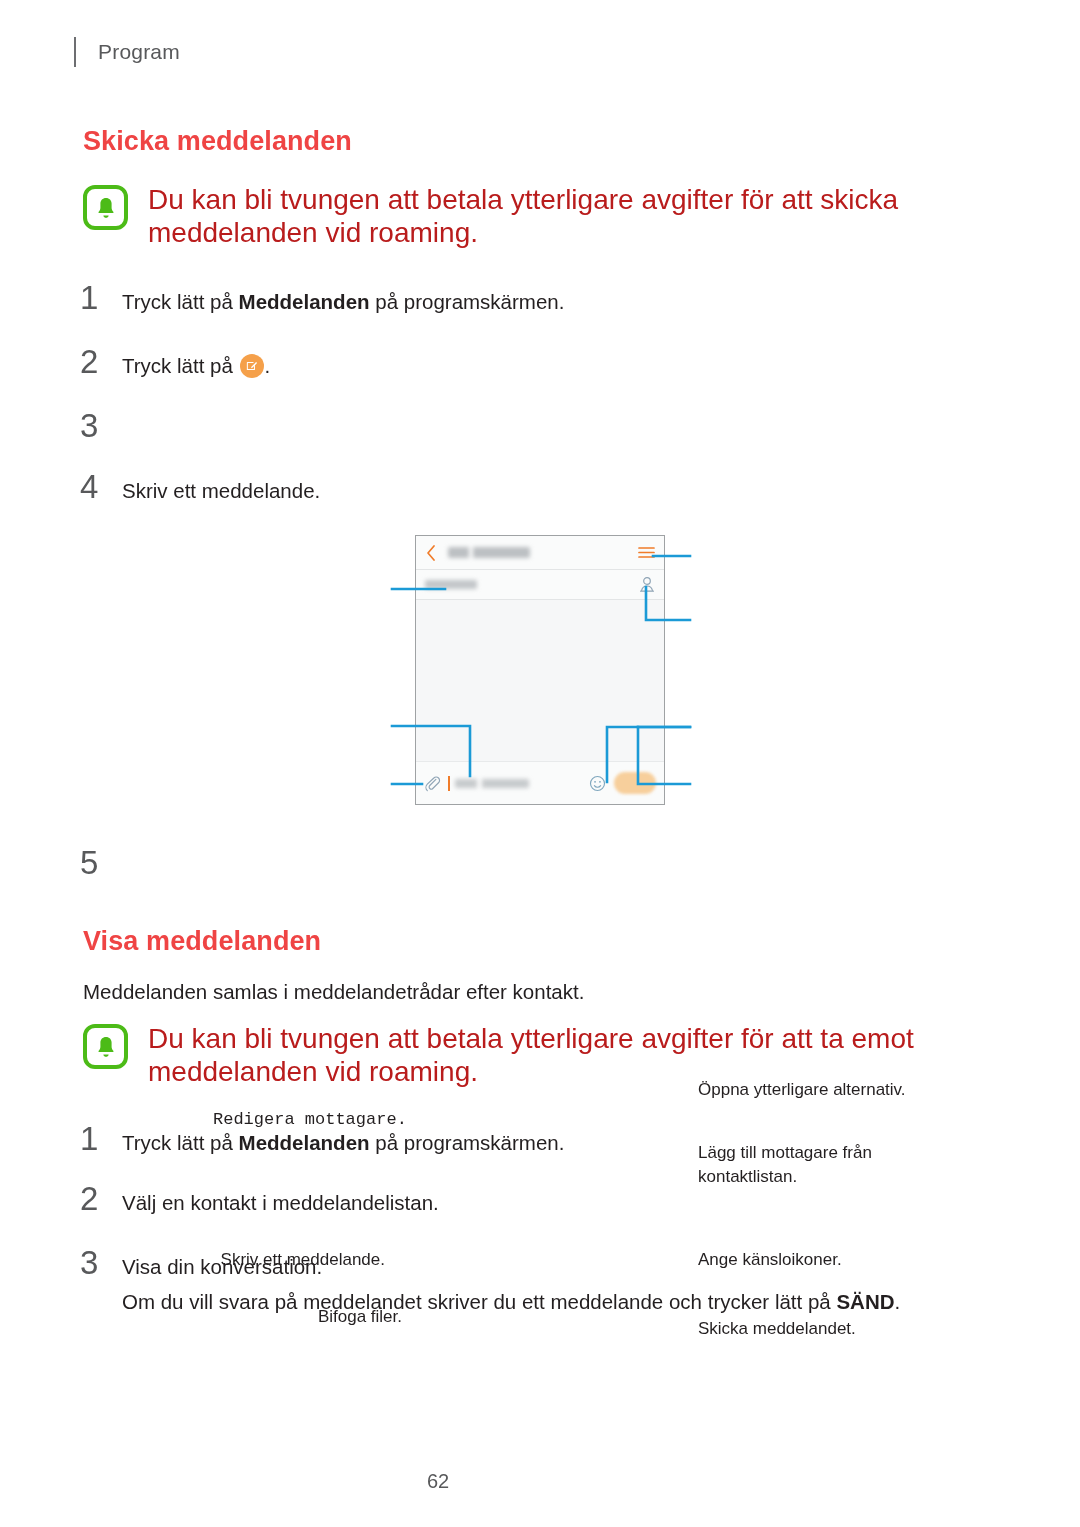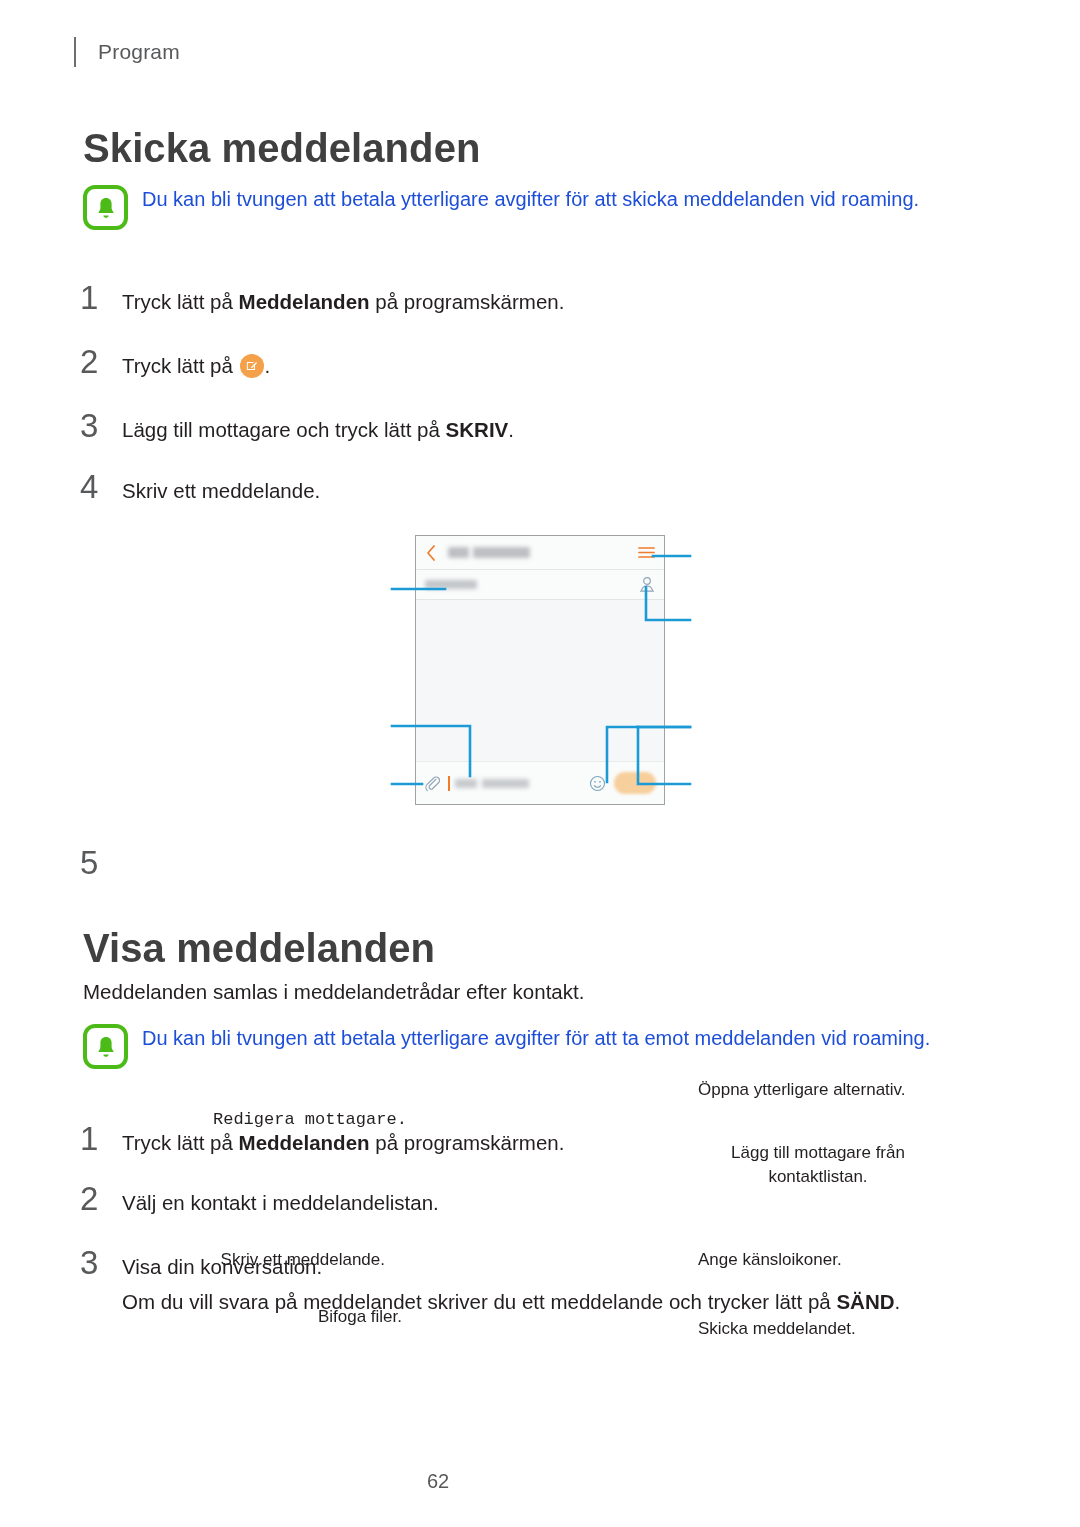--- a/index.html
+++ b/index.html
@@ -34,23 +34,23 @@
   .header-title {
     font-size: 21px;
     color: #58595b;
     letter-spacing: .2px;
   }
 
   
   .h1 {
     position: absolute;
     left: 83px;
-    font-size: 40px;
+    font-size: 27px;
     font-weight: bold;
-    color: #404040;
+    color: #ef4444;
     letter-spacing: .1px;
     white-space: nowrap;
   }
   #title-skicka { top: 126px; }
   #title-visa   { top: 926px; }
 
   
   .notice {
     position: absolute;
     left: 83px;
@@ -65,24 +65,24 @@
     height: 45px;
     flex: 0 0 45px;
     border: 4px solid #4cbb17;
     border-radius: 12px;
     box-sizing: border-box;
     position: relative;
     margin-top: 2px;
   }
   .bell-icon svg { position: absolute; left: 50%; top: 50%; transform: translate(-50%,-50%); }
   .notice-text {
-    margin-left: 14px;
-    font-size: 20px;
+    margin-left: 20px;
+    font-size: 28px;
     line-height: 33px;
-    color: #1d4ed8;
+    color: #b91c1c;
   }
 
   
   .para {
     position: absolute;
     left: 83px;
     width: 880px;
     font-size: 20.5px;
     line-height: 33px;
   }
@@ -239,21 +239,20 @@
     filter: blur(1.6px);
   }
 
   
   .callout {
     position: absolute;
     font-size: 17px;
     line-height: 24px;
     color: #231f20;
     white-space: nowrap;
-    text-align: center;
   }
   .callout.right-aligned { text-align: right; }
 
   #co-redigera        { left: 213px; top: 578px; width: 172px; font-family: Liberation Mono, monospace; }
   #co-skriv          { left: 208px; top: 718px; width: 177px; }
   #co-bifoga         { left: 309px; top: 775px; width: 93px;  }
   #co-oppna          { left: 698px; top: 548px; }
   #co-lagg           { left: 698px; top: 611px; white-space: normal; width: 240px; }
   #co-ange           { left: 698px; top: 718px; }
   #co-skicka         { left: 698px; top: 775px; margin-top: 12px; }
@@ -310,23 +309,20 @@
   <div class="step-text">
     <span>Tryck lätt på </span><span class="compose-inline"><svg width="13" height="13" viewBox="0 0 14 14" aria-hidden="true">
           <path d="M2 3.2h6.2M2 3.2v7.6h7.6V6.6" stroke="#ffffff" stroke-width="1.1" fill="none" stroke-linecap="round"></path>
           <path d="M6.3 7.9l5.1-5.1 1.1 1.1-5.1 5.1-1.4.3z" fill="#ffffff"></path>
         </svg></span><span>.</span>
   </div>
 </div>
 
 <div class="step" id="step-a3">
   <div class="step-num">3</div>
-  <div class="step-text">
-    <span>Lägg till mottagare och tryck lätt på </span><b>SKRIV</b><span>.</span>
-  </div>
 </div>
 
 <div class="step" id="step-a4">
   <div class="step-num">4</div>
   <div class="step-text">
     <span>Skriv ett meddelande.</span>
   </div>
 </div>
 
 <div class="figure">

